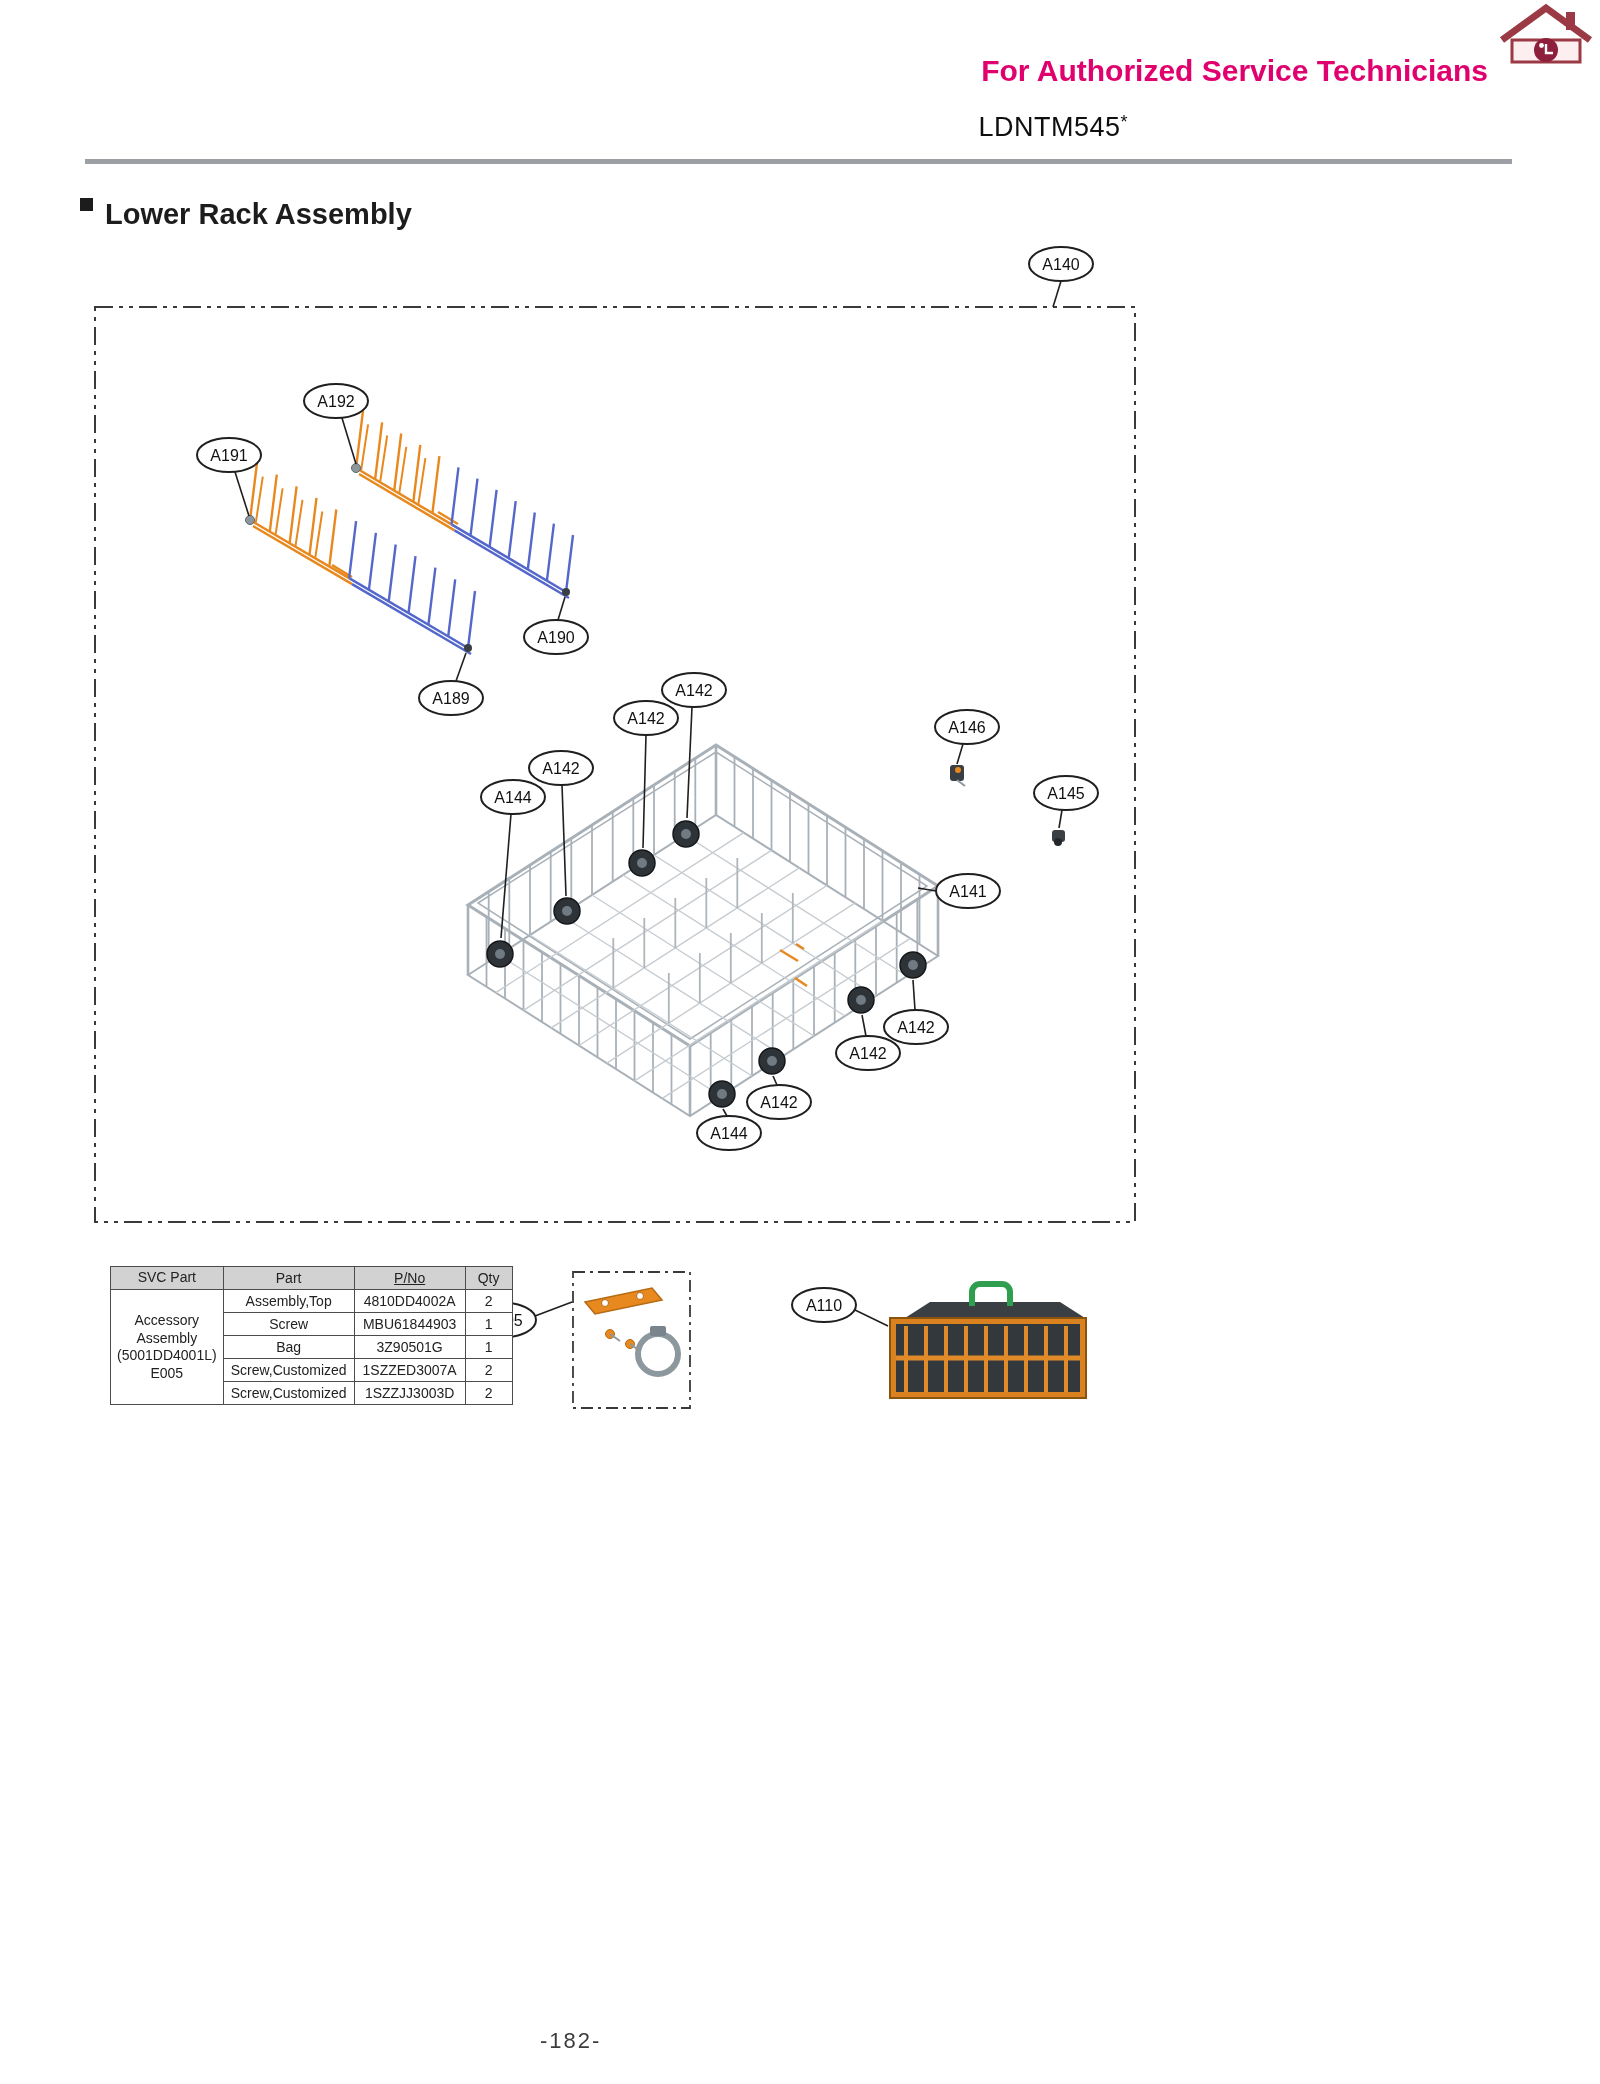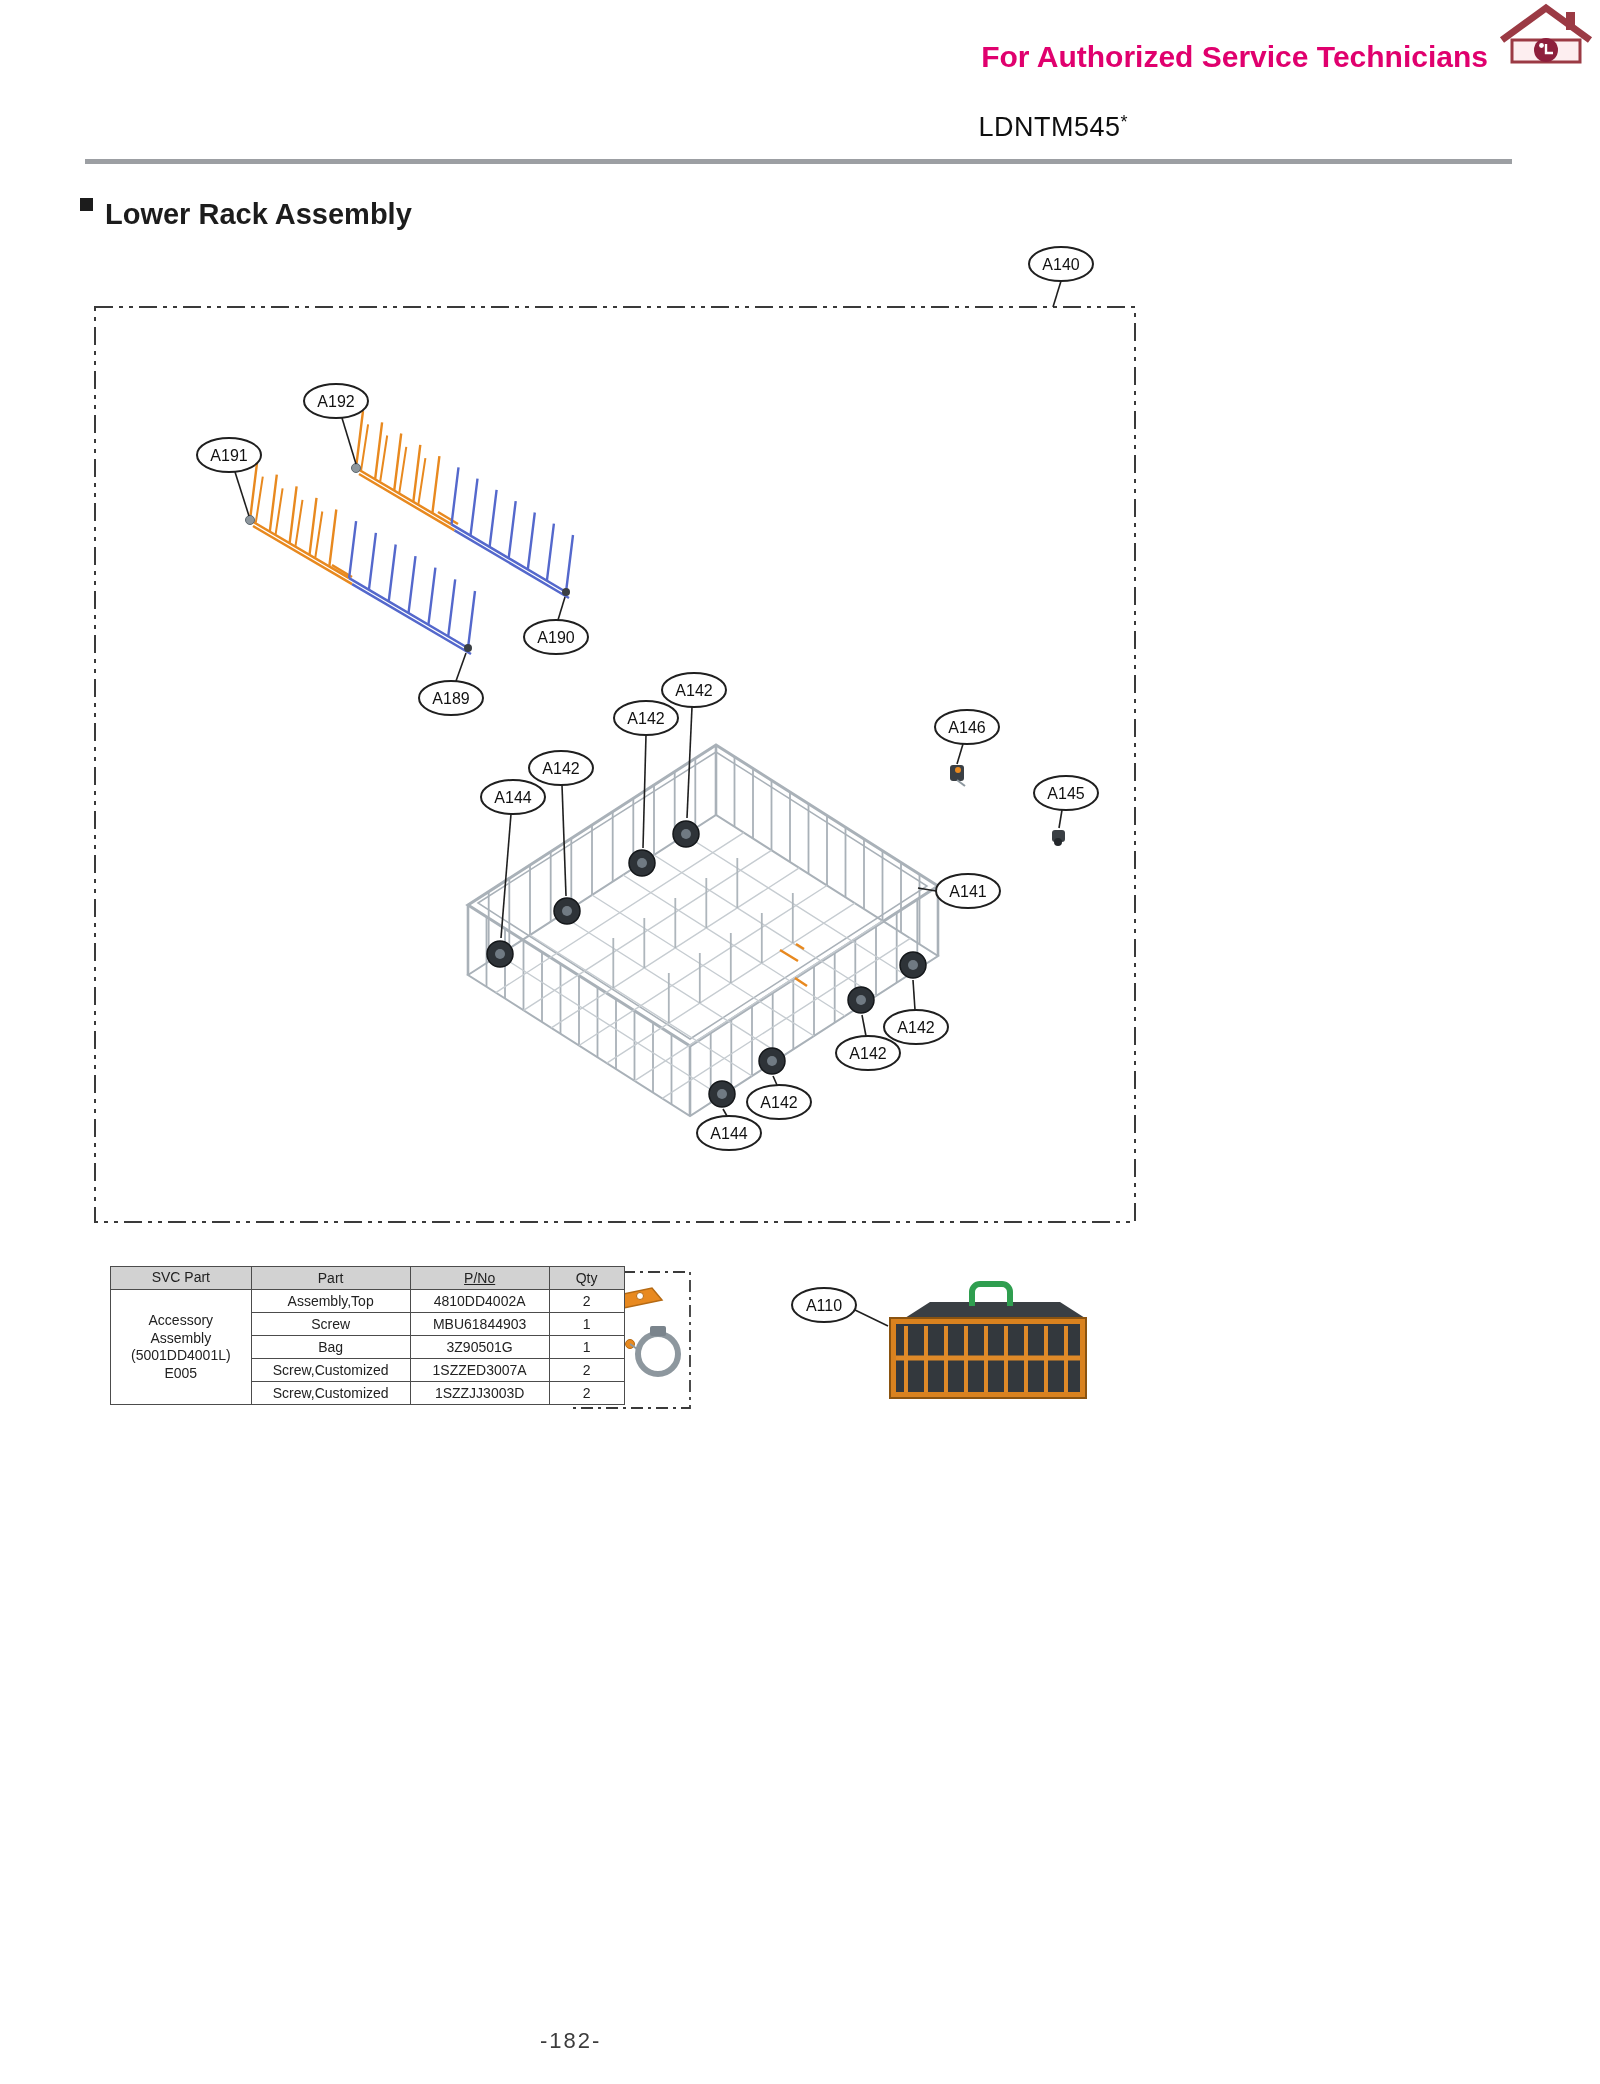--- a/index.html
+++ b/index.html
@@ -1,30 +1,30 @@
 <!DOCTYPE html>
 <html><head>
 <meta charset="utf-8">
 <style>
   html,body{margin:0;padding:0;background:#ffffff;}
   #page{position:relative;width:1600px;height:2084px;background:#fff;
         font-family:"Liberation Sans",sans-serif;overflow:hidden;}
   .art{position:absolute;left:0;top:0;}
 
-  .hdr-title{position:absolute;top:40px;right:112px;font-size:30px;font-weight:bold;color:#e0006e;}
+  .hdr-title{position:absolute;top:54px;right:112px;font-size:30px;font-weight:bold;color:#e0006e;}
   .model{position:absolute;top:112px;right:472px;font-size:27px;font-weight:normal;color:#0f0f0f;letter-spacing:.5px;}
   .model .ast{font-size:18px;vertical-align:8px;}
   .rule{position:absolute;left:85px;top:159px;width:1427px;height:5px;background:#9c9fa3;}
   .section{position:absolute;left:80px;top:198px;display:flex;gap:12px;}
   .bullet{width:13px;height:13px;background:#1c1c1c;}
   .section-text{font-size:29px;font-weight:bold;color:#1c1c1c;}
 
   .parts-table{position:absolute;left:110px;top:1266px;border-collapse:collapse;
                font-size:14px;color:#222;text-align:center;background:#fff;}
-  .parts-table th,.parts-table td{border:1px solid #4c4c4c;padding:1px 20px;height:20px;}
+  .parts-table th,.parts-table td{border:1px solid #4c4c4c;padding:1px 6px;height:20px;}
   .parts-table th{background:#d2d2d2;font-weight:normal;}
   .parts-table .svc{white-space:pre-line;width:92px;line-height:1.25;}
   .c-part{width:118px;}.c-pno{width:98px;text-decoration:underline;}.c-qty{width:34px;}
 
   .footer{position:absolute;left:540px;top:2028px;width:140px;text-align:left;
           font-size:22px;color:#3c3c3c;letter-spacing:2px;}
 
   
   .co ellipse{fill:#fff;stroke:#1f1f1f;stroke-width:2;}
   .co text{font-family:"Liberation Sans",sans-serif;font-size:16px;fill:#111;text-anchor:middle;}

